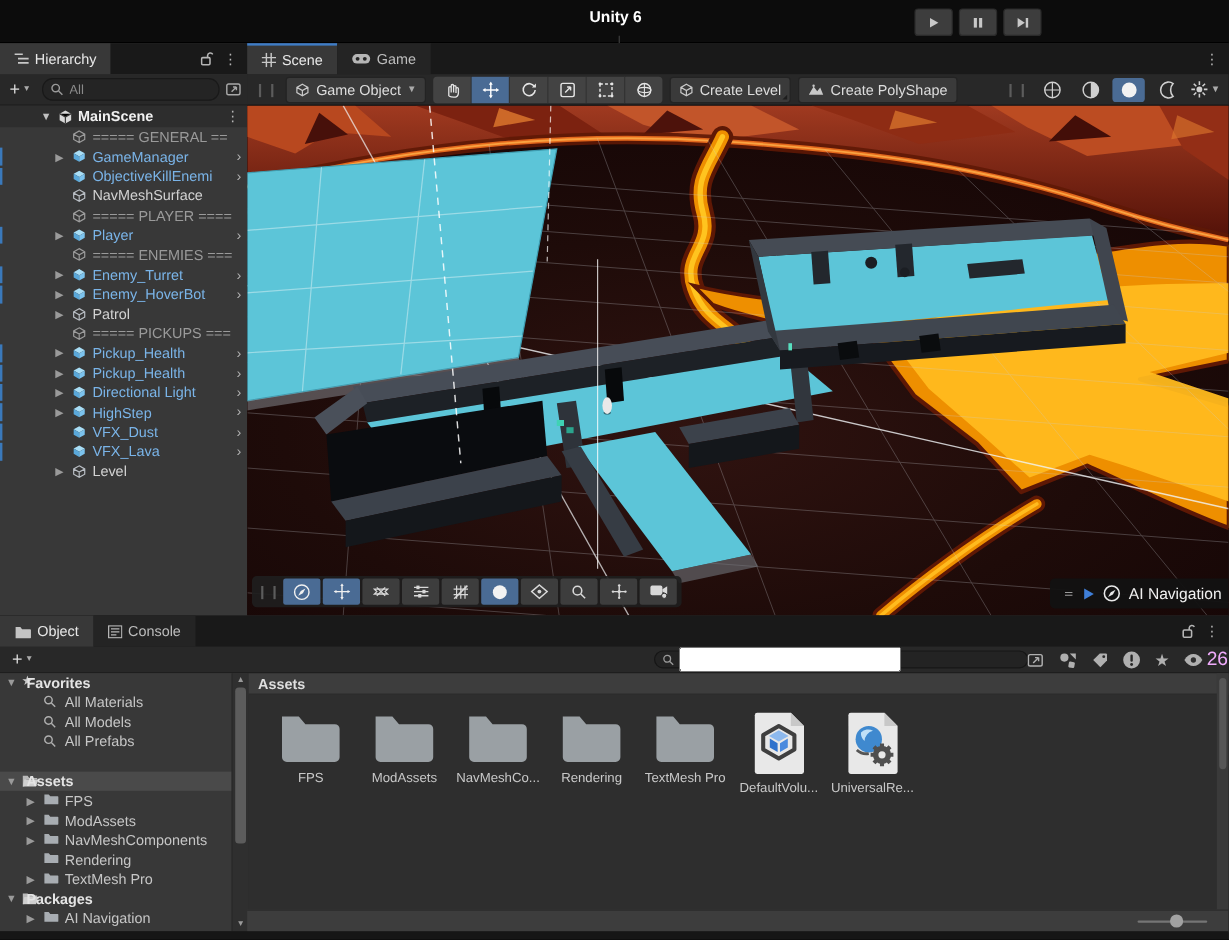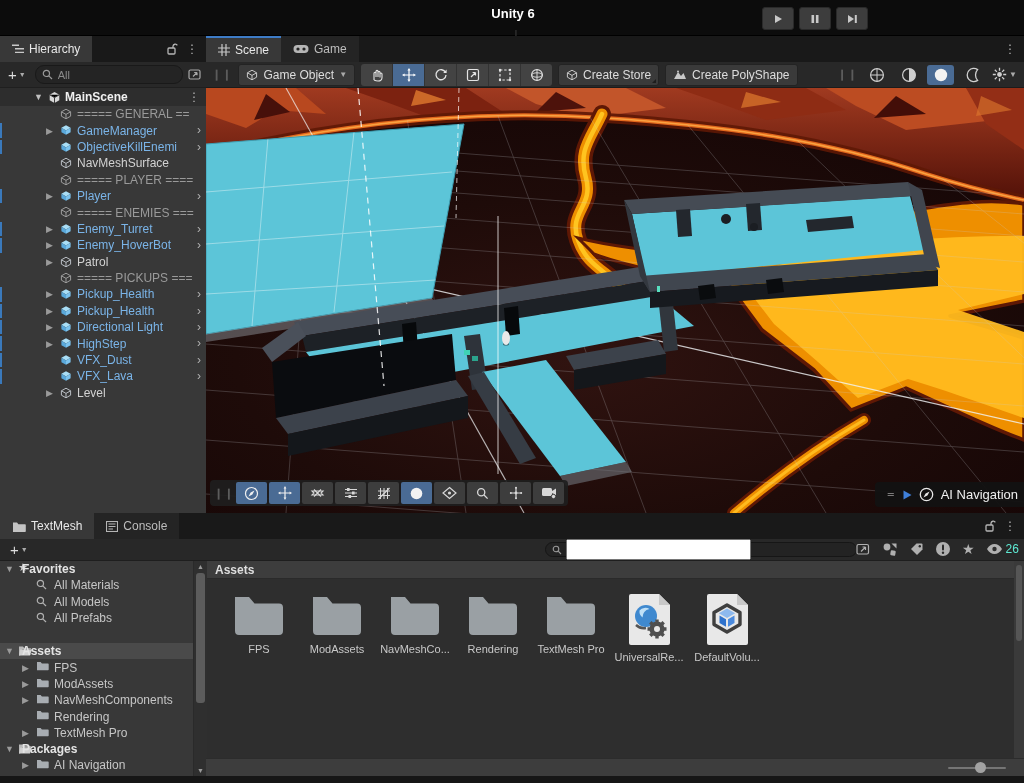--- a/index.html
+++ b/index.html
@@ -446,21 +446,21 @@
               <circle cx="7" cy="7" r="5.4" fill="none" stroke="#e4e4e4" stroke-width="1.1"></circle>
               <ellipse cx="7" cy="7" rx="5.4" ry="2.2" fill="none" stroke="#e4e4e4" stroke-width="0.9"></ellipse>
               <path d="M7 1.6v10.8" stroke="#e4e4e4" stroke-width="0.9"></path>
             </svg>
         </div>
       </div>
       <div class="toolbtn">
         <svg width="12" height="12" viewBox="0 0 12 12">
           <path d="M6 1.2 10.6 3.8v4.4L6 10.8 1.4 8.2V3.8Z M1.4 3.8 6 6.4l4.6-2.6 M6 6.4v4.4" fill="none" stroke="#c8c8c8"></path>
         </svg>
-        <span>Create Store</span>
+        <span>Create Level</span>
         <span class="cornermark"></span>
       </div>
       <div class="toolbtn">
         <svg width="14" height="11" viewBox="0 0 14 11">
           <path d="M1 10 5 3l3 4 2.5-3L13 10z" fill="#c8c8c8"></path>
             <circle cx="5" cy="2.4" r="1" fill="#c8c8c8"></circle>
         </svg>
         <span>Create PolyShape</span>
       </div>
       <div class="rgrp">
@@ -714,21 +714,21 @@
       </div>
     </div>
   </div>
 
   <div class="ppanel abs">
     <div class="tabbar">
       <div class="tab active">
         <svg width="14" height="11" viewBox="0 0 14 11">
           <path d="M1 1.5h4l1.4 1.8H13a.8.8 0 0 1 .8.8v6.1a.8.8 0 0 1-.8.8H1z" fill="#c4c4c4"></path>
         </svg>
-        <span>TextMesh</span>
+        <span>Object</span>
       </div>
       <div class="tab">
         <svg width="12" height="11" viewBox="0 0 12 11">
           <rect x="0.5" y="0.5" width="11" height="10" fill="none" stroke="#b5b5b5" stroke-width="1.1"></rect>
           <path d="M2.5 3h7M2.5 5.5h7M2.5 8h4.5" stroke="#b5b5b5" stroke-width="1.1"></path>
         </svg>
         <span>Console</span>
       </div>
       <div class="tabicons">
         <svg width="11" height="12" viewBox="0 0 11 12">
@@ -769,21 +769,21 @@
           <circle cx="8" cy="8" r="7" fill="#b0b0b0"></circle>
           <rect x="7" y="3.4" width="2" height="6" rx="1" fill="#282828"></rect>
           <circle cx="8" cy="11.8" r="1.2" fill="#282828"></circle>
         </svg>
         <span style="color:#b0b0b0;font-size:14px;">★</span>
         <span style="display:flex;align-items:center;gap:3px;">
           <svg width="17" height="12" viewBox="0 0 17 12">
             <path d="M1 6C3 2.6 5.6 1 8.5 1S14 2.6 16 6c-2 3.4-4.6 5-7.5 5S3 9.4 1 6z" fill="#b0b0b0"></path>
             <circle cx="8.5" cy="6" r="2.2" fill="#2e2e2e"></circle>
           </svg>
-          <span style="font-size:12px;color:#5eead4;">26</span>
+          <span style="font-size:16px;color:#f0abfc;">26</span>
         </span>
       </div>
     </div>
 
     <div class="lefttree">
       <div class="trow hdr">
         <span class="tarr">▼</span>
         <span class="ticon" style="color:#c9c9c9;font-size:11px;top:0;">★</span>
         <span class="tlabel">Favorites</span>
       </div>
@@ -906,50 +906,50 @@
           <svg width="54" height="44" viewBox="0 0 54 44">
               <path d="M3 4h14l5.5 6.5H47a4 4 0 0 1 4 4V38a4 4 0 0 1-4 4H7a4 4 0 0 1-4-4z" fill="#9aa0a4"></path>
             </svg>
           <span class="glabel">Rendering</span>
         </div>
         <div class="gitem">
           <svg width="54" height="44" viewBox="0 0 54 44">
               <path d="M3 4h14l5.5 6.5H47a4 4 0 0 1 4 4V38a4 4 0 0 1-4 4H7a4 4 0 0 1-4-4z" fill="#9aa0a4"></path>
             </svg>
           <span class="glabel">TextMesh Pro</span>
+        </div>
+        <div class="gitem">
+          <svg width="44" height="52" viewBox="0 0 44 52">
+            <path d="M4 1h28l11 11v38a2 2 0 0 1-2 2H4a2 2 0 0 1-2-2V3a2 2 0 0 1 2-2z" fill="#e8e8e8"></path>
+            <path d="M32 1l11 11H32z" fill="#c8c8c8"></path>
+            <path d="M22 12 35 19.5v12L22 39 9 31.5v-12z" fill="none" stroke="#3f3f3f" stroke-width="3.4" stroke-linejoin="round"></path>
+            <path d="M13.8 20.3 22 25l8.2-4.7L22 15.6z" fill="#8db9ee"></path>
+            <path d="M14.5 22.5 21 26.3v7.4l-6.5-3.7z" fill="#2f72cc"></path>
+            <path d="M29.5 22.5 23 26.3v7.4l6.5-3.7z" fill="#4a8ade"></path>
+          </svg>
+          <span class="glabel">DefaultVolu...</span>
         </div>
         <div class="gitem">
           <svg width="44" height="52" viewBox="0 0 44 52">
             <path d="M4 1h28l11 11v38a2 2 0 0 1-2 2H4a2 2 0 0 1-2-2V3a2 2 0 0 1 2-2z" fill="#e8e8e8"></path>
             <path d="M32 1l11 11H32z" fill="#c8c8c8"></path>
             <circle cx="19" cy="23" r="11" fill="#3f89cf"></circle>
             <path d="M12.5 17.5a8 8 0 0 1 10-1.5 9 9 0 0 0-7 8.5 8 8 0 0 1-3-7z" fill="#bfe0f7"></path>
             <path d="M9 32c2.8 2.6 6.3 3.6 10 3" stroke="#555" stroke-width="2.4" fill="none"></path>
             <g transform="translate(30,36)">
               <circle r="7.6" fill="#4f4f4f"></circle>
               <g stroke="#4f4f4f" stroke-width="3.4">
                 <path d="M0 -9.5V9.5M-9.5 0H9.5"></path>
                 <path d="M-6.7 -6.7 6.7 6.7M6.7 -6.7 -6.7 6.7"></path>
               </g>
               <circle r="3" fill="#e8e8e8"></circle>
             </g>
           </svg>
           <span class="glabel">UniversalRe...</span>
         </div>
-        <div class="gitem">
-          <svg width="44" height="52" viewBox="0 0 44 52">
-            <path d="M4 1h28l11 11v38a2 2 0 0 1-2 2H4a2 2 0 0 1-2-2V3a2 2 0 0 1 2-2z" fill="#e8e8e8"></path>
-            <path d="M32 1l11 11H32z" fill="#c8c8c8"></path>
-            <path d="M22 12 35 19.5v12L22 39 9 31.5v-12z" fill="none" stroke="#3f3f3f" stroke-width="3.4" stroke-linejoin="round"></path>
-            <path d="M13.8 20.3 22 25l8.2-4.7L22 15.6z" fill="#8db9ee"></path>
-            <path d="M14.5 22.5 21 26.3v7.4l-6.5-3.7z" fill="#2f72cc"></path>
-            <path d="M29.5 22.5 23 26.3v7.4l6.5-3.7z" fill="#4a8ade"></path>
-          </svg>
-          <span class="glabel">DefaultVolu...</span>
-        </div>
       </div>
     </div>
     <div class="gscroll">
         <div class="thumb"></div>
       </div>
 
     <div class="pstatus">
       <div class="slider"></div>
       <div class="sknob"></div>
     </div>

